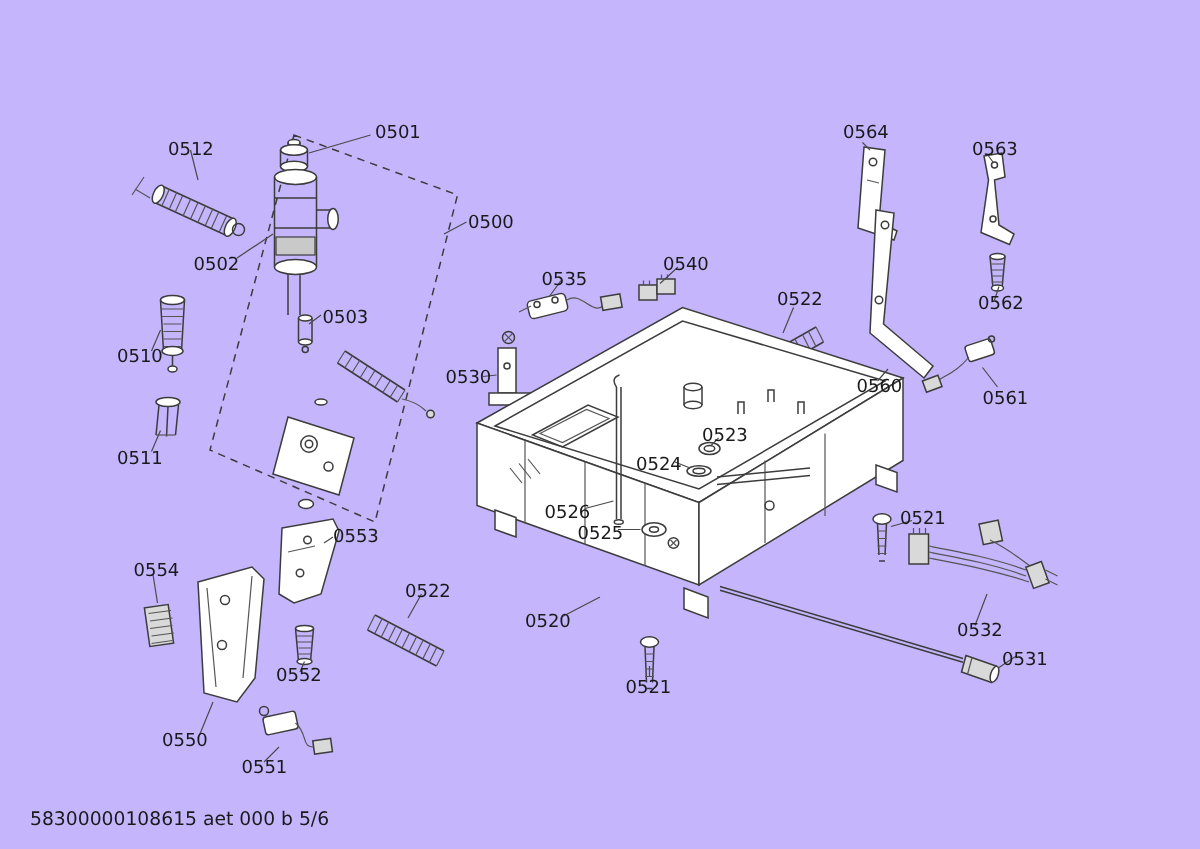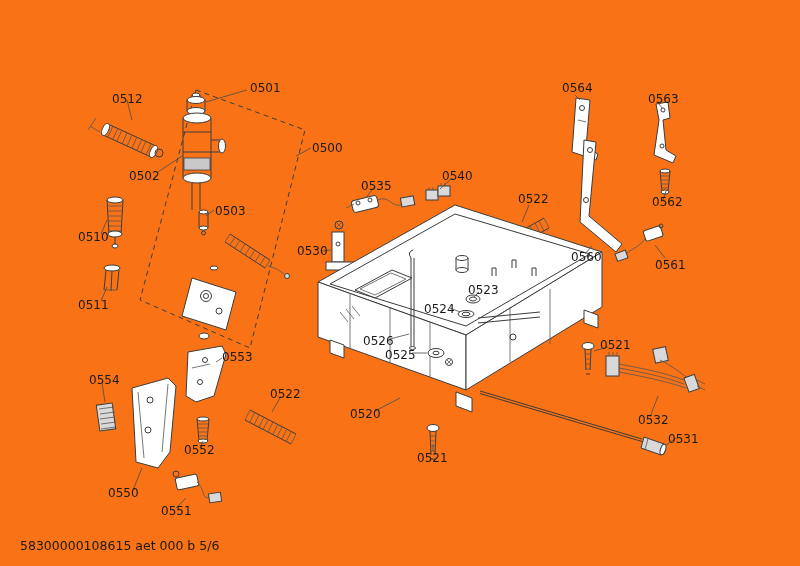--- a/index.html
+++ b/index.html
@@ -1,16 +1,16 @@
 <!DOCTYPE html>
 <html><head>
 <meta charset="utf-8">
 <style>
   html,body{margin:0;padding:0;background:#ffffff;}
-  .page{position:relative;width:800px;height:566px;background:#f97316;overflow:hidden;}
+  .page{position:relative;width:800px;height:566px;background:#c4b5fd;overflow:hidden;}
   svg{display:block;}
   svg text{font-family:"DejaVu Sans","Liberation Sans",sans-serif;font-size:12px;fill:#1a1a1a;}
   svg text.footer{font-size:12.5px;}
   .ln{stroke:#3c3c3c;stroke-width:1;fill:none;}
   .thin{stroke:#555;stroke-width:.8;fill:none;}
   .leader{stroke:#4a4a4a;stroke-width:.8;fill:none;}
   .fillw{fill:#ffffff;stroke:#3c3c3c;stroke-width:1;}
   .fillg{fill:#d9d9d9;stroke:#3c3c3c;stroke-width:1;}
   .fillgg{fill:#c9c9c9;stroke:#3c3c3c;stroke-width:.8;}
   .dash{stroke:#3c3c3c;stroke-width:1;fill:none;stroke-dasharray:5 4;}

